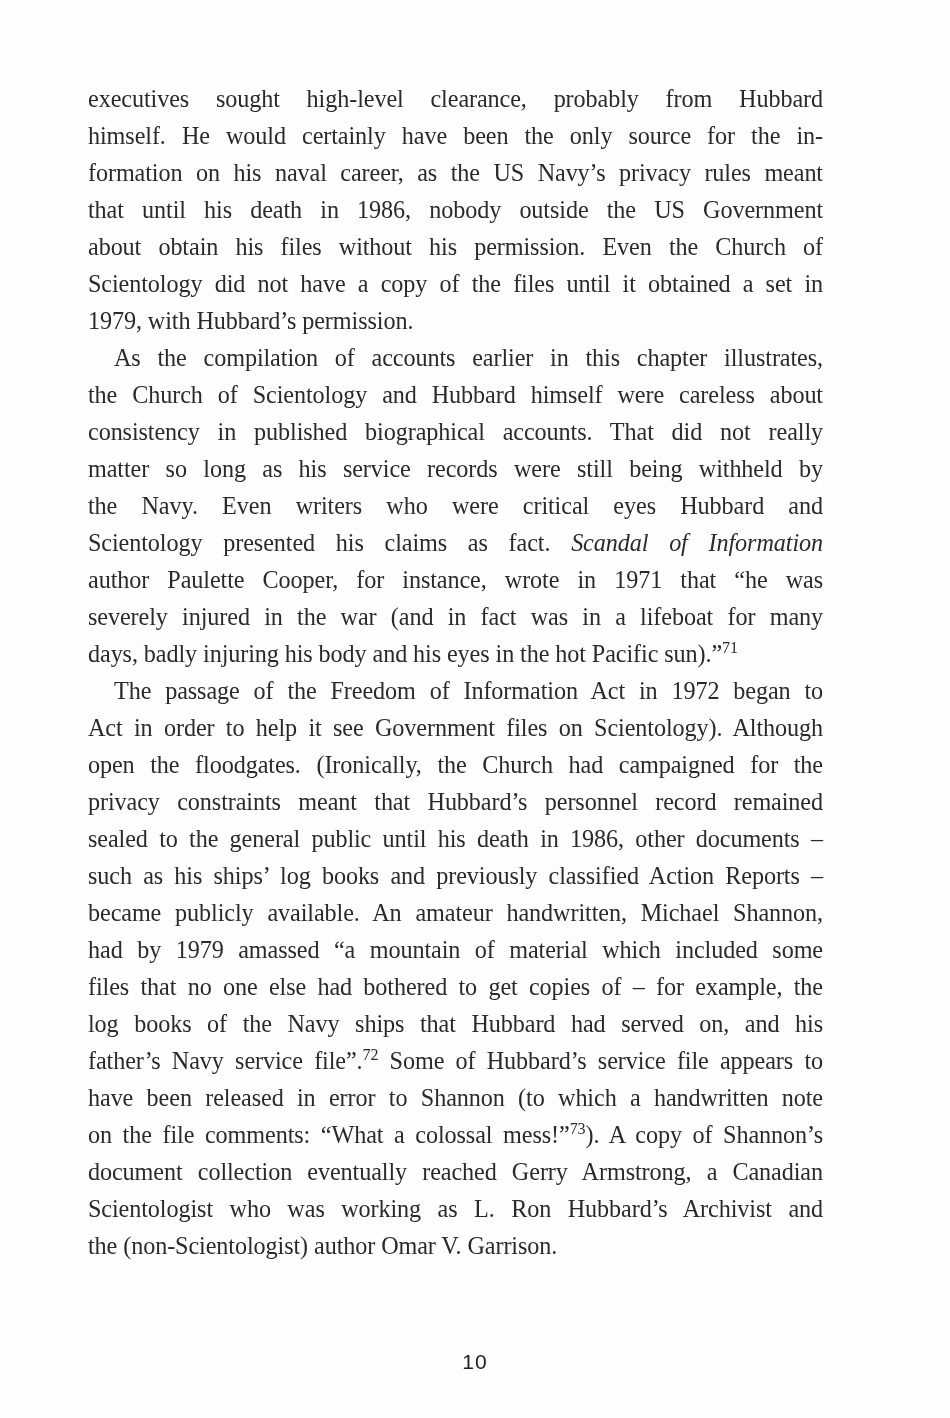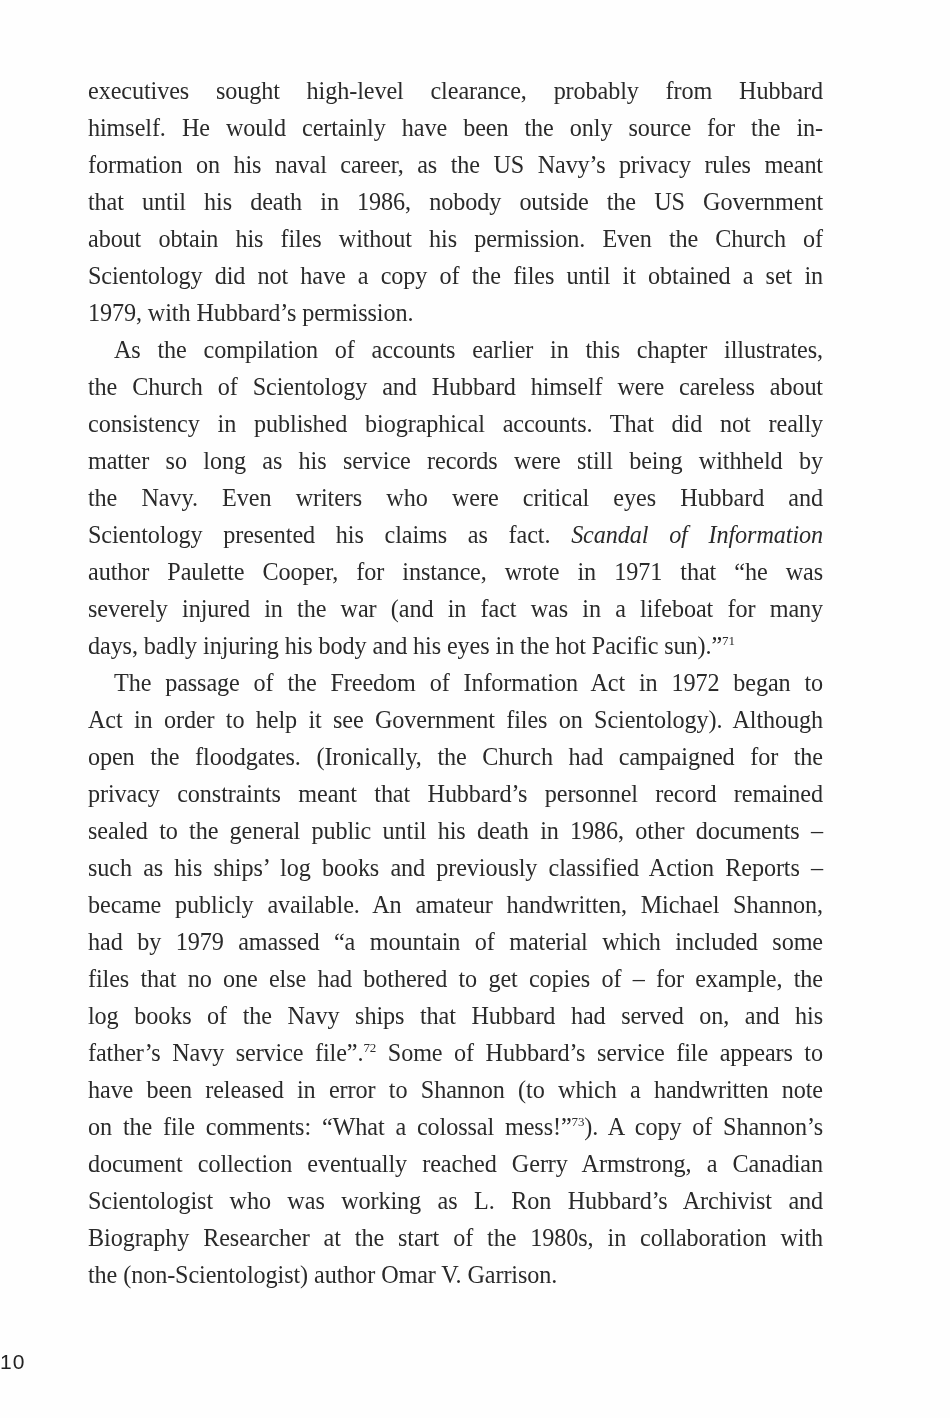--- a/index.html
+++ b/index.html
@@ -6,38 +6,38 @@
   body {
     width: 950px;
     height: 1418px;
     background: #fefefe;
     position: relative;
     overflow: hidden;
   }
   .page {
     position: absolute;
     left: 88px;
-    top: 72px;
+    top: 80px;
     width: 735px;
     font-family: "Liberation Serif", "DejaVu Serif", serif;
     font-size: 24.2px;
     line-height: 37px;
     color: #2a2a2a;
     text-align: justify;
     letter-spacing: -0.1px;
   }
   .page p { margin: 0; }
   .line { display: block; text-align: justify; text-align-last: justify; white-space: nowrap; height: 37px; }
   .line.last { text-align-last: left; }
-  sup { font-size: 13px; line-height: 0; vertical-align: 9px; margin-top: 31px; }
+  sup { font-size: 16px; line-height: 0; vertical-align: 9px; margin-top: 31px; }
   .page-number {
     position: absolute;
     left: 0; right: 0;
     top: 1350px;
-    text-align: left;
+    text-align: center;
     font-family: "Liberation Sans", "DejaVu Sans", sans-serif;
     font-size: 21px;
     color: #222;
     letter-spacing: 1px;
   }
 </style>
 </head>
 <body>
 
 <div class="page" id="page-body">
@@ -70,18 +70,17 @@
       <span class="line">such as his ships’ log books and previously classified Action Reports –</span>
       <span class="line">became publicly available. An amateur handwritten, Michael Shannon,</span>
       <span class="line">had by 1979 amassed “a mountain of material which included some</span>
       <span class="line">files that no one else had bothered to get copies of – for example, the</span>
       <span class="line">log books of the Navy ships that Hubbard had served on, and his</span>
       <span class="line">father’s Navy service file”.<sup>72</sup> Some of Hubbard’s service file appears to</span>
       <span class="line">have been released in error to Shannon (to which a handwritten note</span>
       <span class="line">on the file comments: “What a colossal mess!”<sup>73</sup>). A copy of Shannon’s</span>
       <span class="line">document collection eventually reached Gerry Armstrong, a Canadian</span>
       <span class="line">Scientologist who was working as L. Ron Hubbard’s Archivist and</span>
-      <span class="line">Biography Researcher at the start of the 1980s, in collaboration with</span>
       <span class="line last">the (non-Scientologist) author Omar V. Garrison.</span>
     </p>
   </div>
 
 <div class="page-number">10</div>
 
 </body></html>

